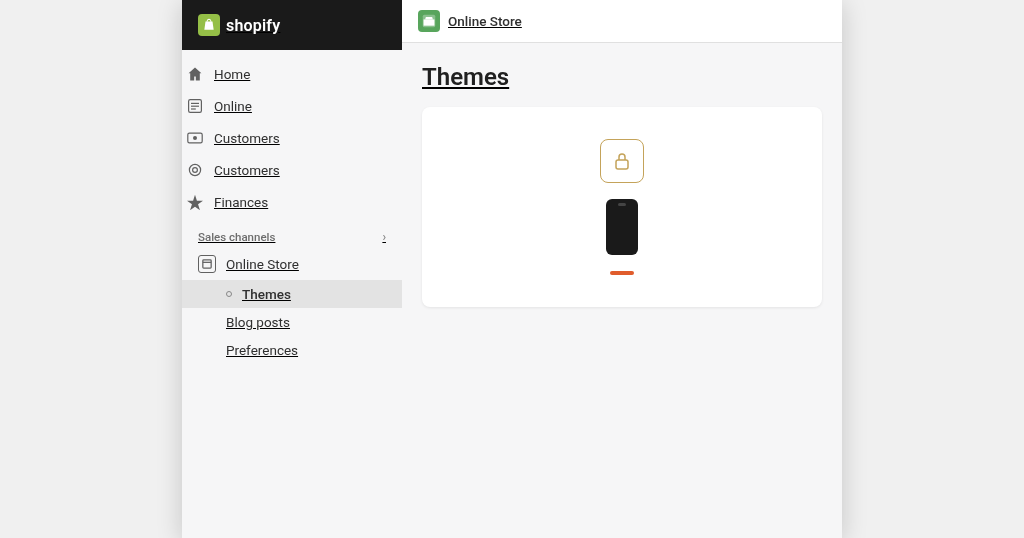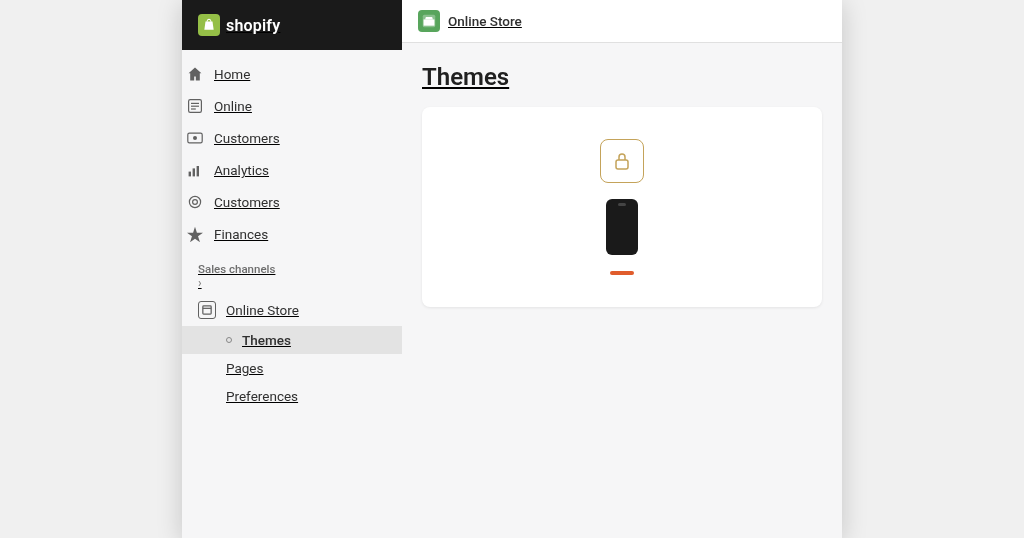--- a/index.html
+++ b/index.html
@@ -103,22 +103,22 @@
       flex-shrink: 0;
       color: #616161;
     }
 
     .nav-section-label {
       padding: 12px 16px 4px;
       font-size: 11.5px;
       color: #6d6d6d;
       font-weight: 500;
       display: flex;
+      align-items: center;
       justify-content: space-between;
-      flex-direction: column;
     }
 
     .nav-section-label .chevron-icon {
       color: #888;
       font-size: 12px;
     }
 
     
     .subnav-parent {
       display: flex;
@@ -314,30 +314,20 @@
       <div class="nav-item">
         <span class="nav-icon">
           <svg width="16" height="16" viewBox="0 0 20 20" fill="#616161">
               <rect x="1" y="4" width="18" height="12" rx="2" fill="none" stroke="#616161" stroke-width="1.5"></rect>
               <circle cx="10" cy="10" r="2.5"></circle>
             </svg>
         </span>
         <span>Customers</span>
       </div>
 
-      <div class="nav-item">
-        <span class="nav-icon">
-          <svg width="16" height="16" viewBox="0 0 20 20" fill="#616161">
-              <rect x="2" y="12" width="3" height="6"></rect>
-              <rect x="7" y="8" width="3" height="10"></rect>
-              <rect x="12" y="5" width="3" height="13"></rect>
-            </svg>
-        </span>
-        <span>Analytics</span>
-      </div>
 
       <div class="nav-item">
         <span class="nav-icon">
           <svg width="16" height="16" viewBox="0 0 20 20" fill="none" stroke="#616161" stroke-width="1.5">
               <circle cx="10" cy="10" r="7"></circle>
               <circle cx="10" cy="10" r="3"></circle>
             </svg>
         </span>
         <span>Customers</span>
       </div>
@@ -364,24 +354,24 @@
             </svg>
         </div>
         <span>Online Store</span>
       </div>
 
       <div class="subnav-item active">
         <span class="sub-bullet"></span>
         <span>Themes</span>
       </div>
 
-
       <div class="subnav-item">
-        <span>Pages</span>
-      </div>
+        <span>Blog posts</span>
+      </div>
+
 
 
       <div class="subnav-item">
         <span>Preferences</span>
       </div>
 
     </nav>
   </div>
 
   <div class="main-content">

